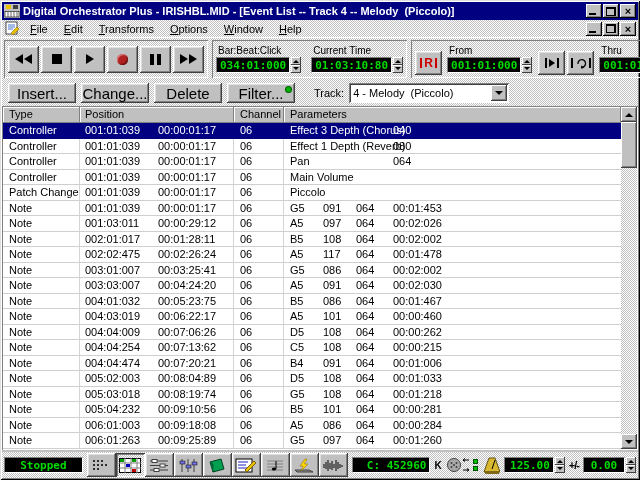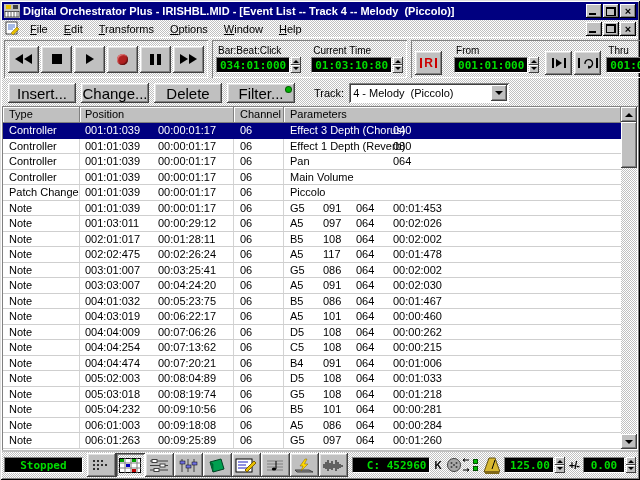--- a/index.html
+++ b/index.html
@@ -219,21 +219,21 @@
         </span>
       </div>
     </div>
 
     <div class="tb-group">
       <button class="sm-btn" style="align-self:flex-end">
         <span class="vbr"></span>
           <span class="punch-r">R</span>
           <span class="vbr"></span>
       </button>
-      <div class="lcd-stack" style="margin-left:10px">
+      <div class="lcd-stack" style="margin-left:3px">
         <span class="lcd-label">From</span>
         <span class="lcd-row">
           <span class="lcd">001:01:000</span>
           <span class="spin">
               <span class="spb sp-u"></span>
               <span class="spb sp-d"></span>
             </span>
         </span>
       </div>
       <button class="sm-btn" style="align-self:flex-end;margin-left:4px">

